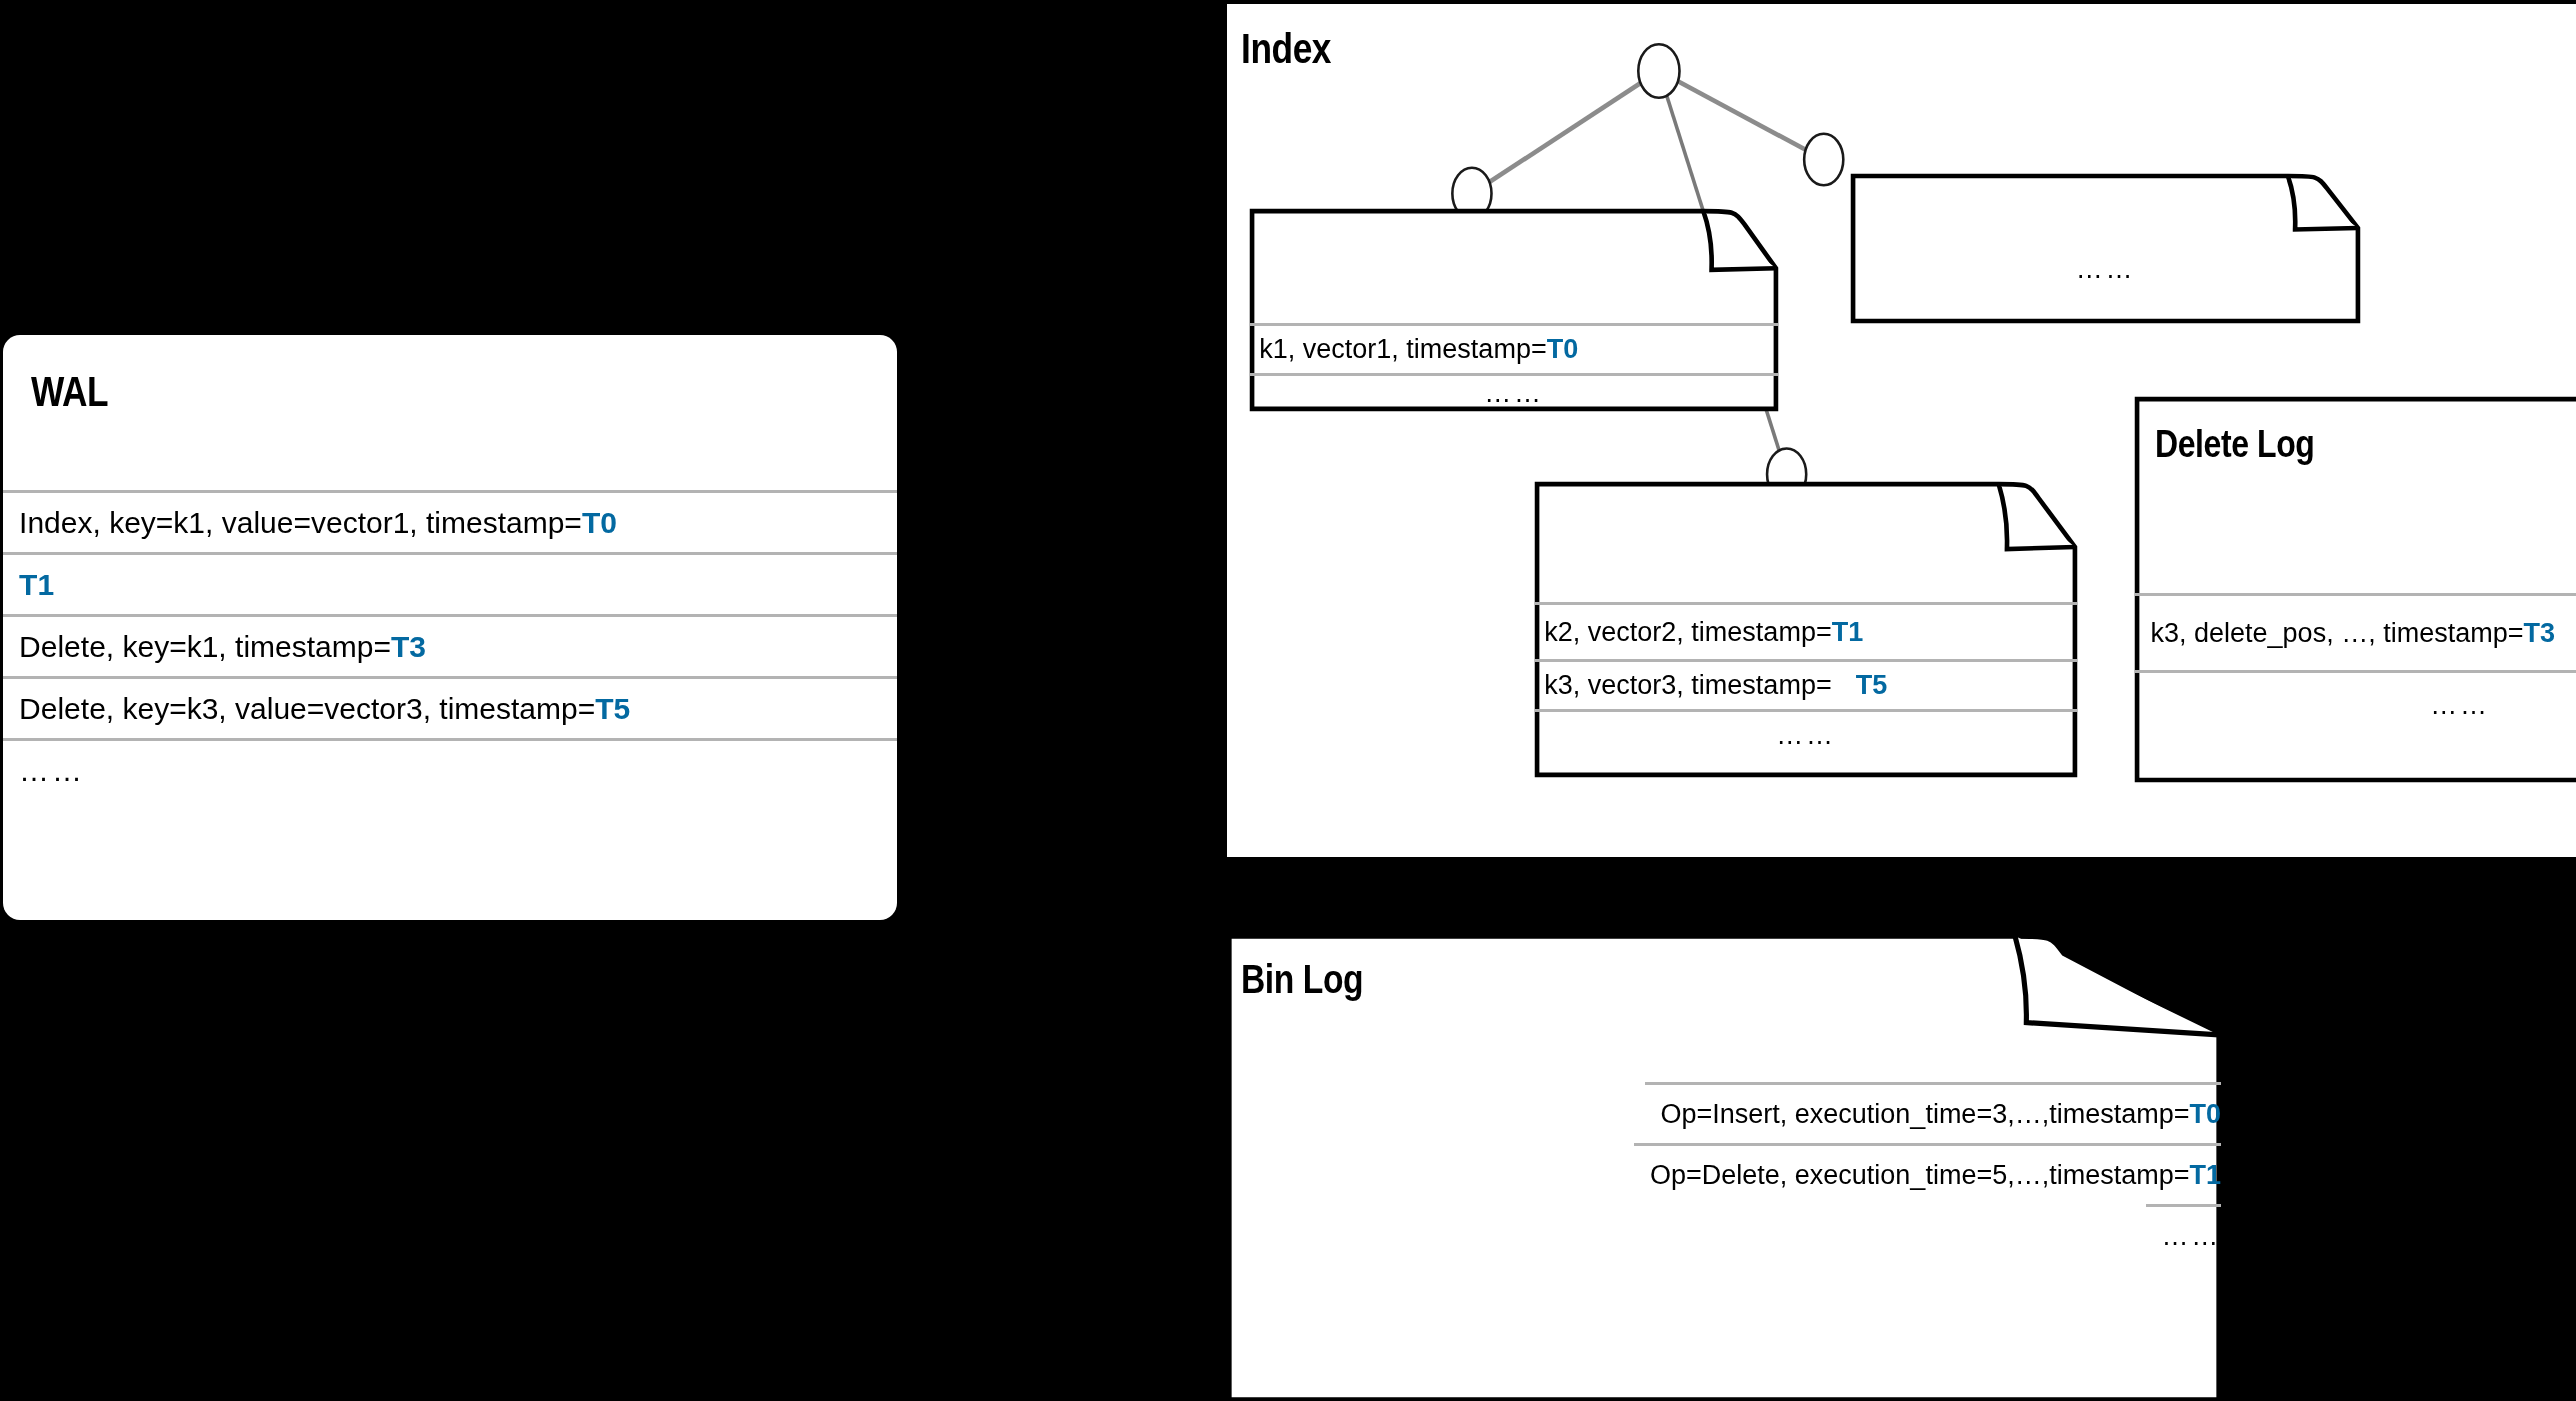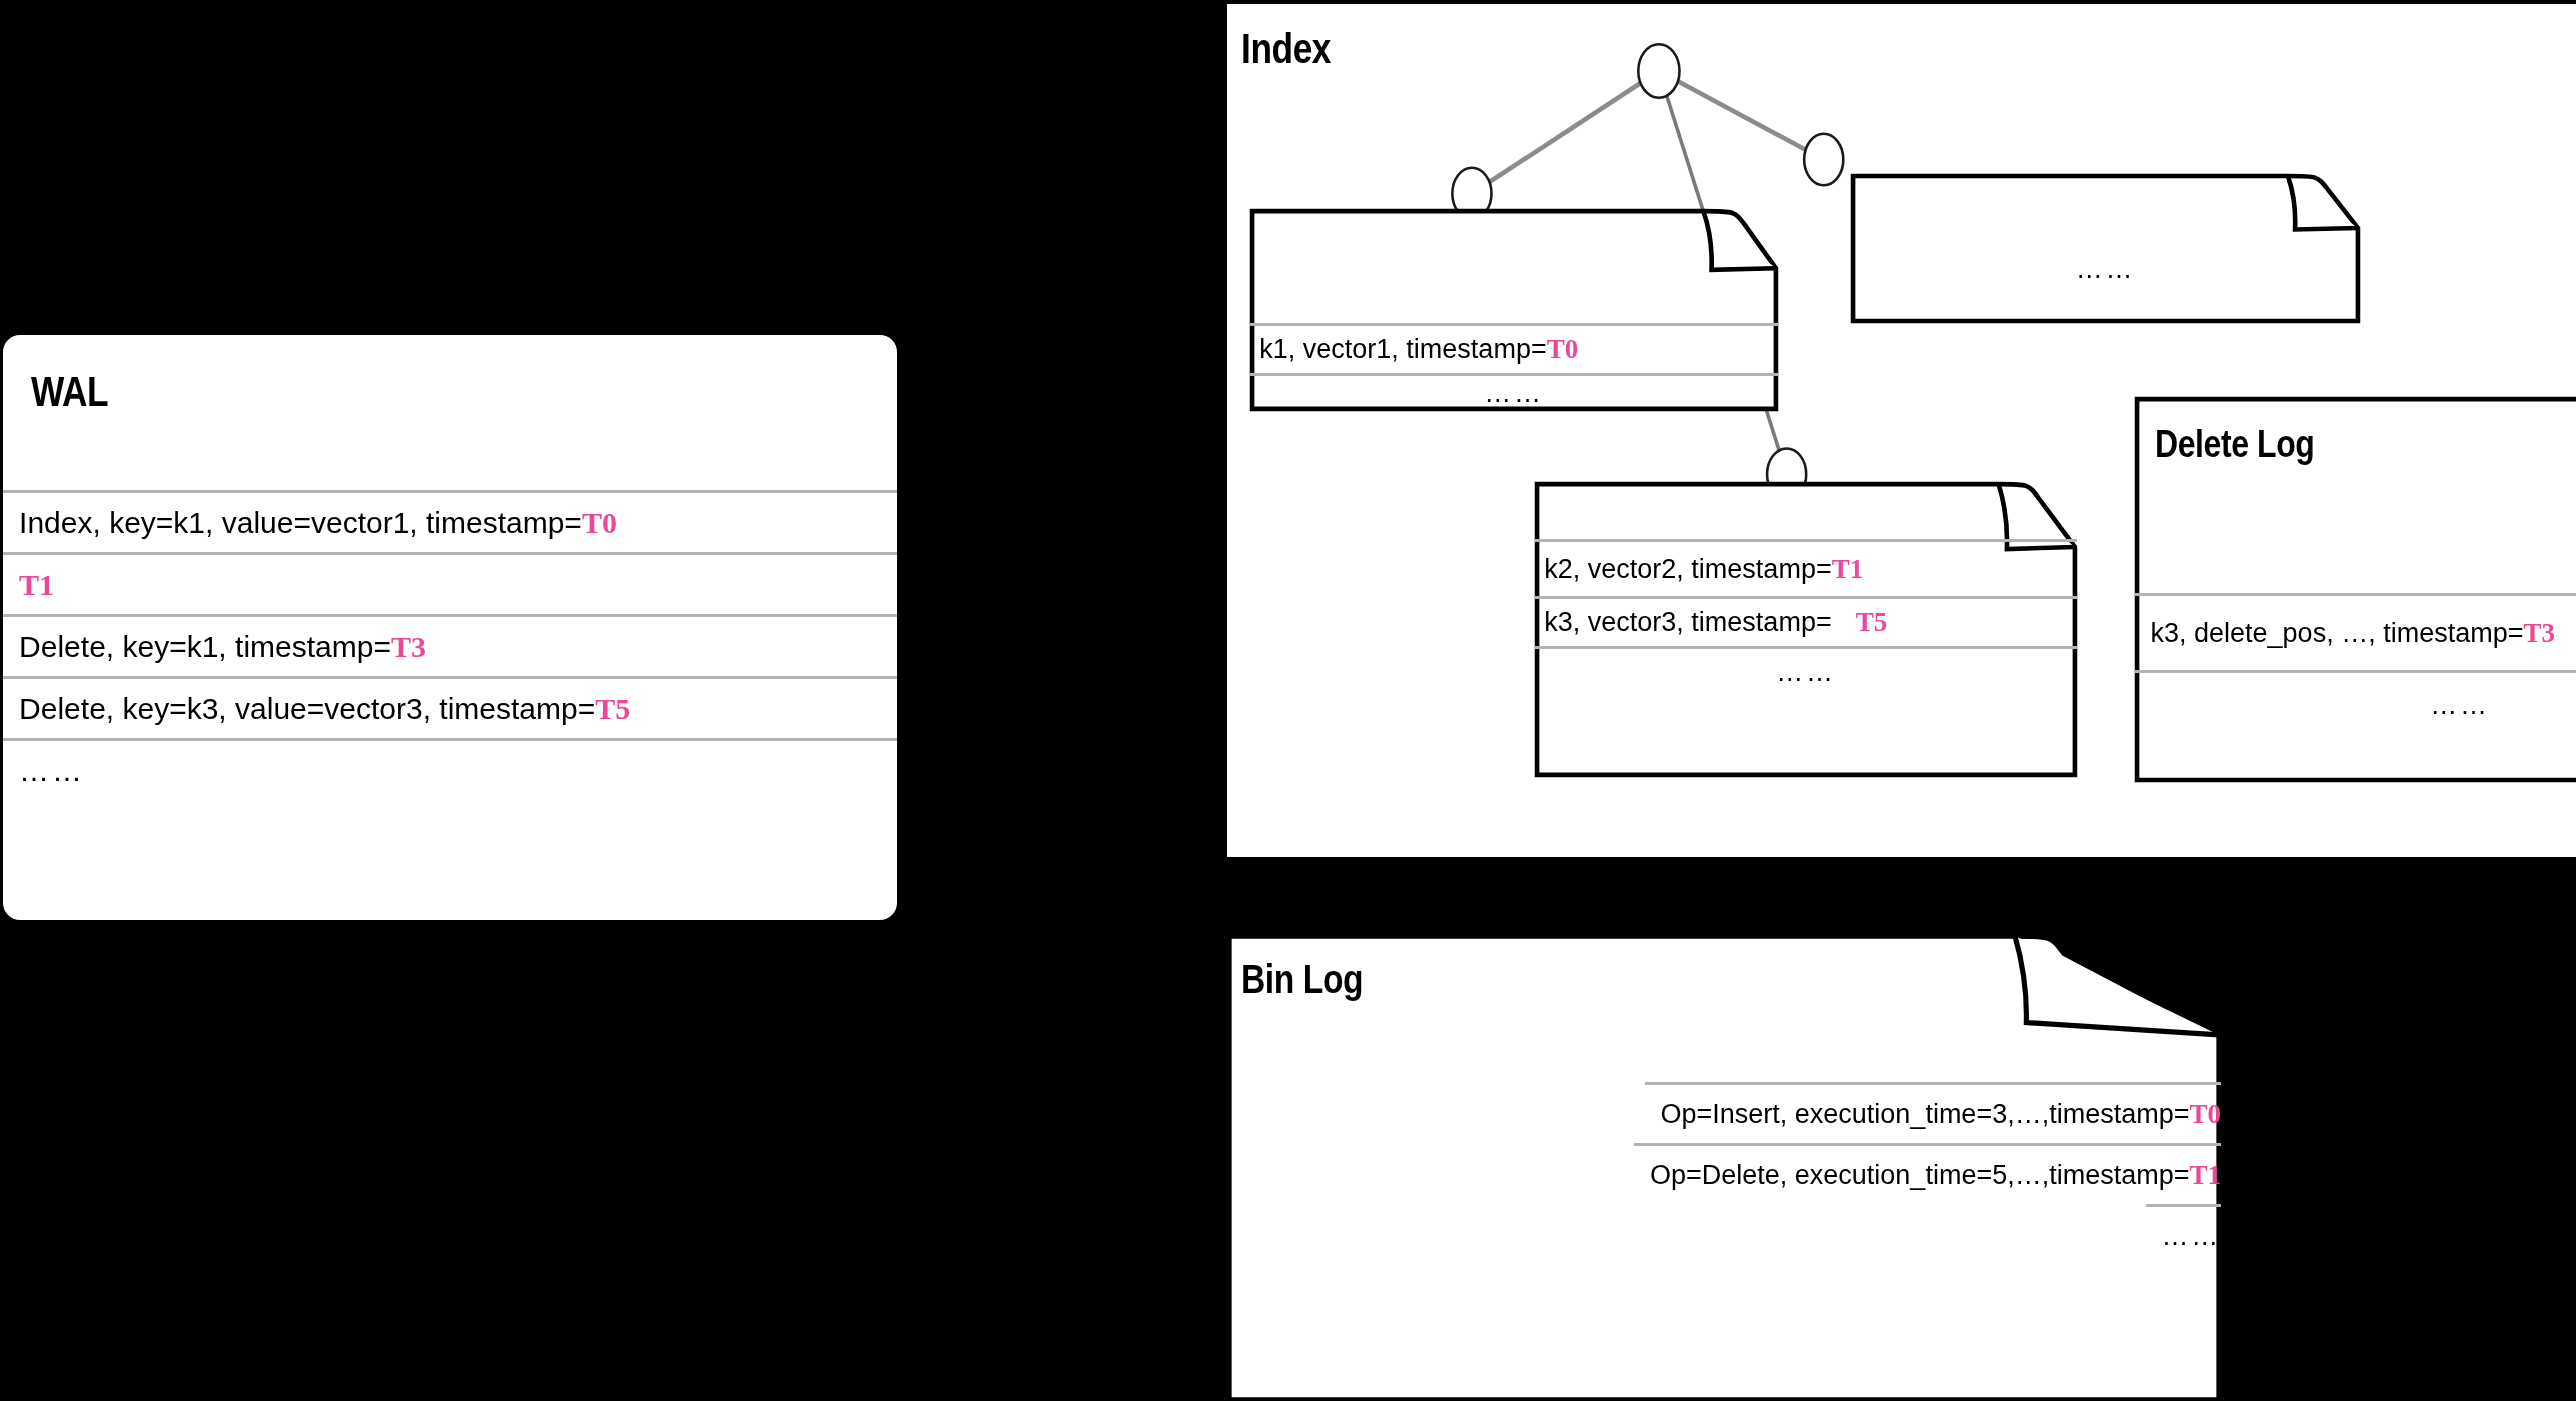--- a/index.html
+++ b/index.html
@@ -12,21 +12,21 @@
   .sheet{position:absolute;}
   .sheet > svg{position:absolute;left:0;top:0;width:100%;height:100%;overflow:visible;}
   .sheet .rows{position:absolute;left:0;top:0;width:100%;height:100%;
                display:flex;flex-direction:column;box-sizing:border-box;}
 
   .row{position:relative;box-sizing:border-box;display:flex;align-items:center;}
   .row.sep{border-top:3.6px solid #b3b3b3;}
   .row .txt{white-space:nowrap;color:#000;}
   .row.center{justify-content:center;}
 
-  .ts{color:#ec4899;font-weight:bold;font-family:Liberation Serif, serif;}
+  .ts{color:#0369a1;font-weight:bold;}
 
   .title{position:absolute;font-weight:bold;color:#000;
          font-family:"Liberation Sans Narrow","Liberation Sans",sans-serif;
          transform:scaleX(.82);transform-origin:left center;letter-spacing:-0.5px;}
 
   
   #wal{left:2.6px;top:335px;width:894px;height:585px;border-radius:17px;}
   #wal .wal-title{left:28px;top:32px;font-size:43px;}
   #wal .rows{padding-top:0;}
   #wal .row{height:62px;padding-left:16.5px;font-size:30px;}
@@ -112,21 +112,21 @@
         <span class="txt dots">……</span>
       </div>
     </div>
   </div>
 
   <div class="sheet" style="left:308px;top:478px;width:542px;height:295px;">
     <svg viewBox="0 0 1052 572" preserveAspectRatio="none">
       <path d="M4 4 H 900 C 958 4 958 4 978 32 L 1048 126 V 568 H 4 Z" fill="#fff" stroke="#000" stroke-width="9"></path>
       <path d="M900 4 C 920 70 916 118 916 130 L 1048 126" fill="#fff" stroke="#000" stroke-width="9"></path>
     </svg>
-    <div class="rows" style="padding-top:57px;">
+    <div class="rows" style="padding-top:120px;">
       <div class="row sep" style="height:57px;padding-left:9.3px;font-size:27px;">
         <span class="txt">k2, vector2, timestamp=</span>
           <span class="ts">T1</span>
       </div>
       <div class="row sep" style="height:50px;padding-left:9.3px;font-size:27px;gap:24px;">
         <span class="txt">k3, vector3, timestamp=</span>
           <span class="ts">T5</span>
       </div>
       <div class="row sep center" style="height:49px;font-size:27px;">
         <span class="txt dots">……</span>

